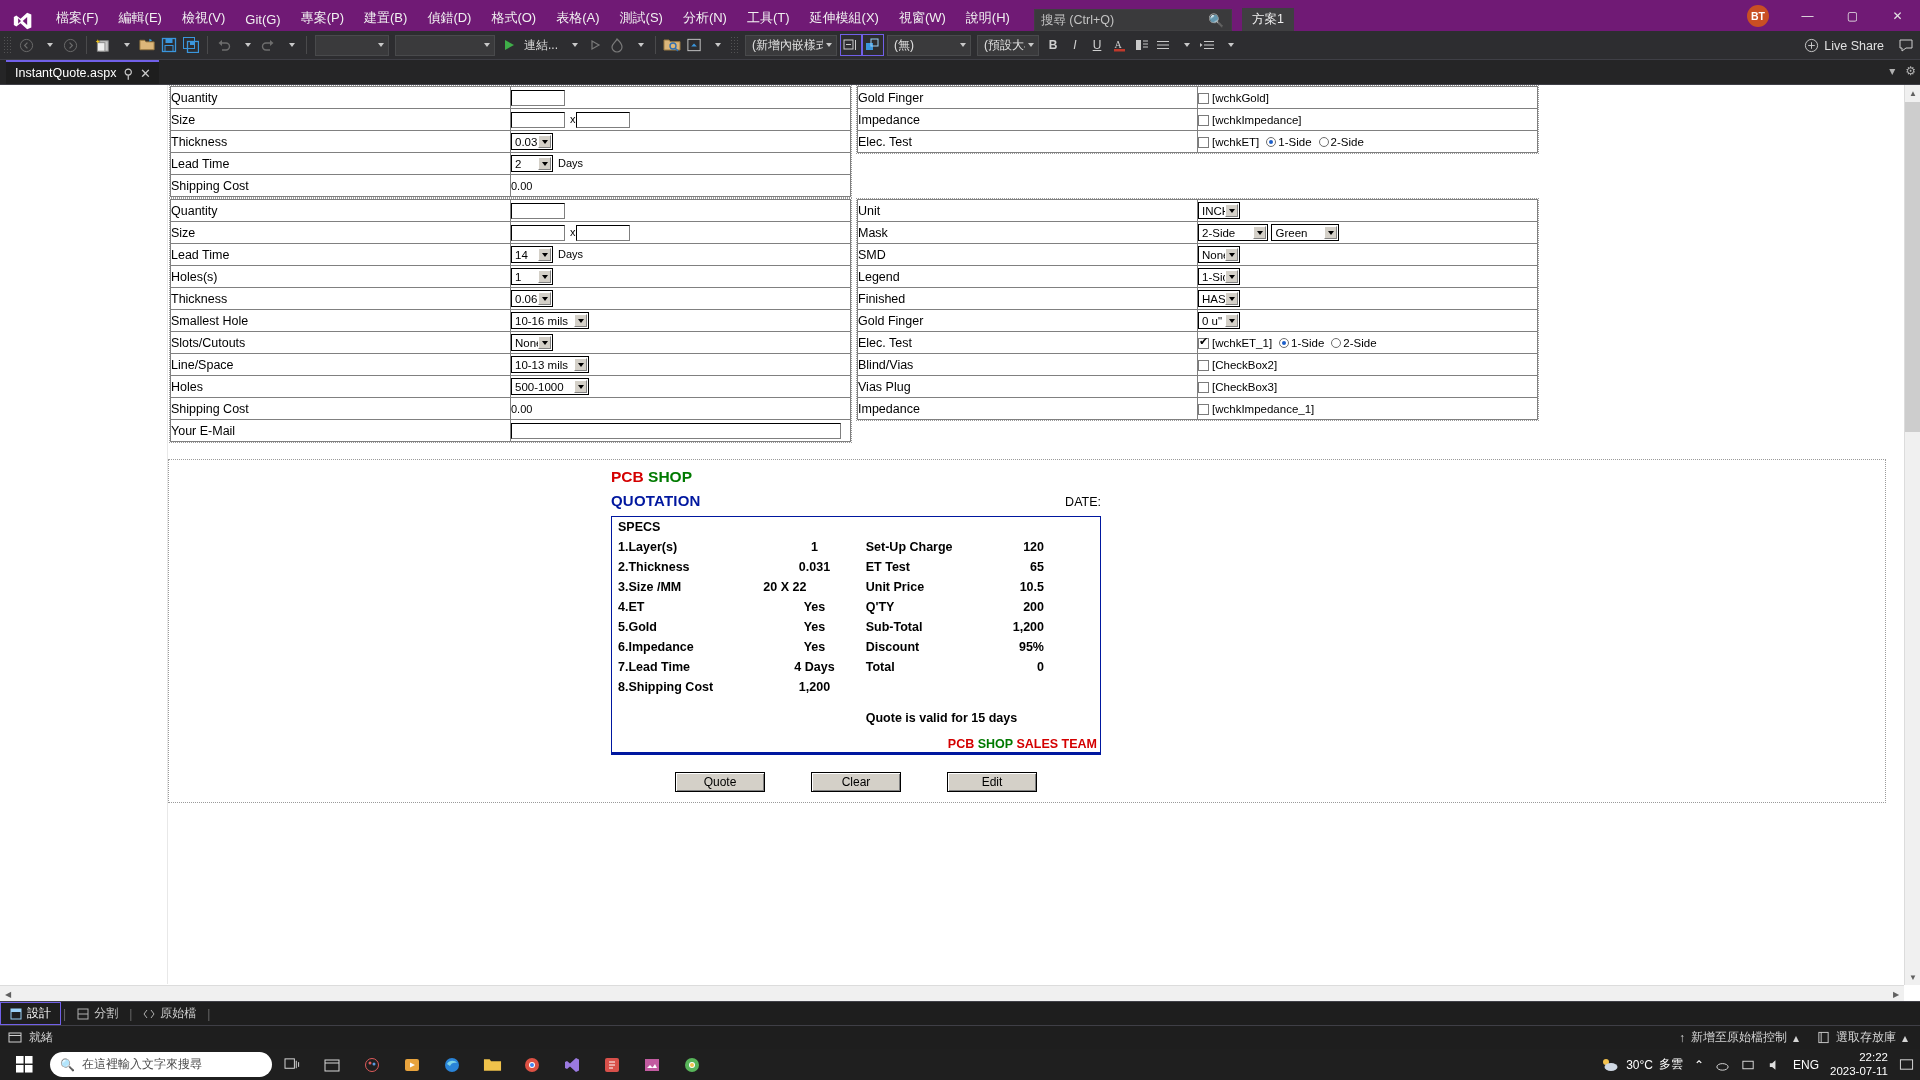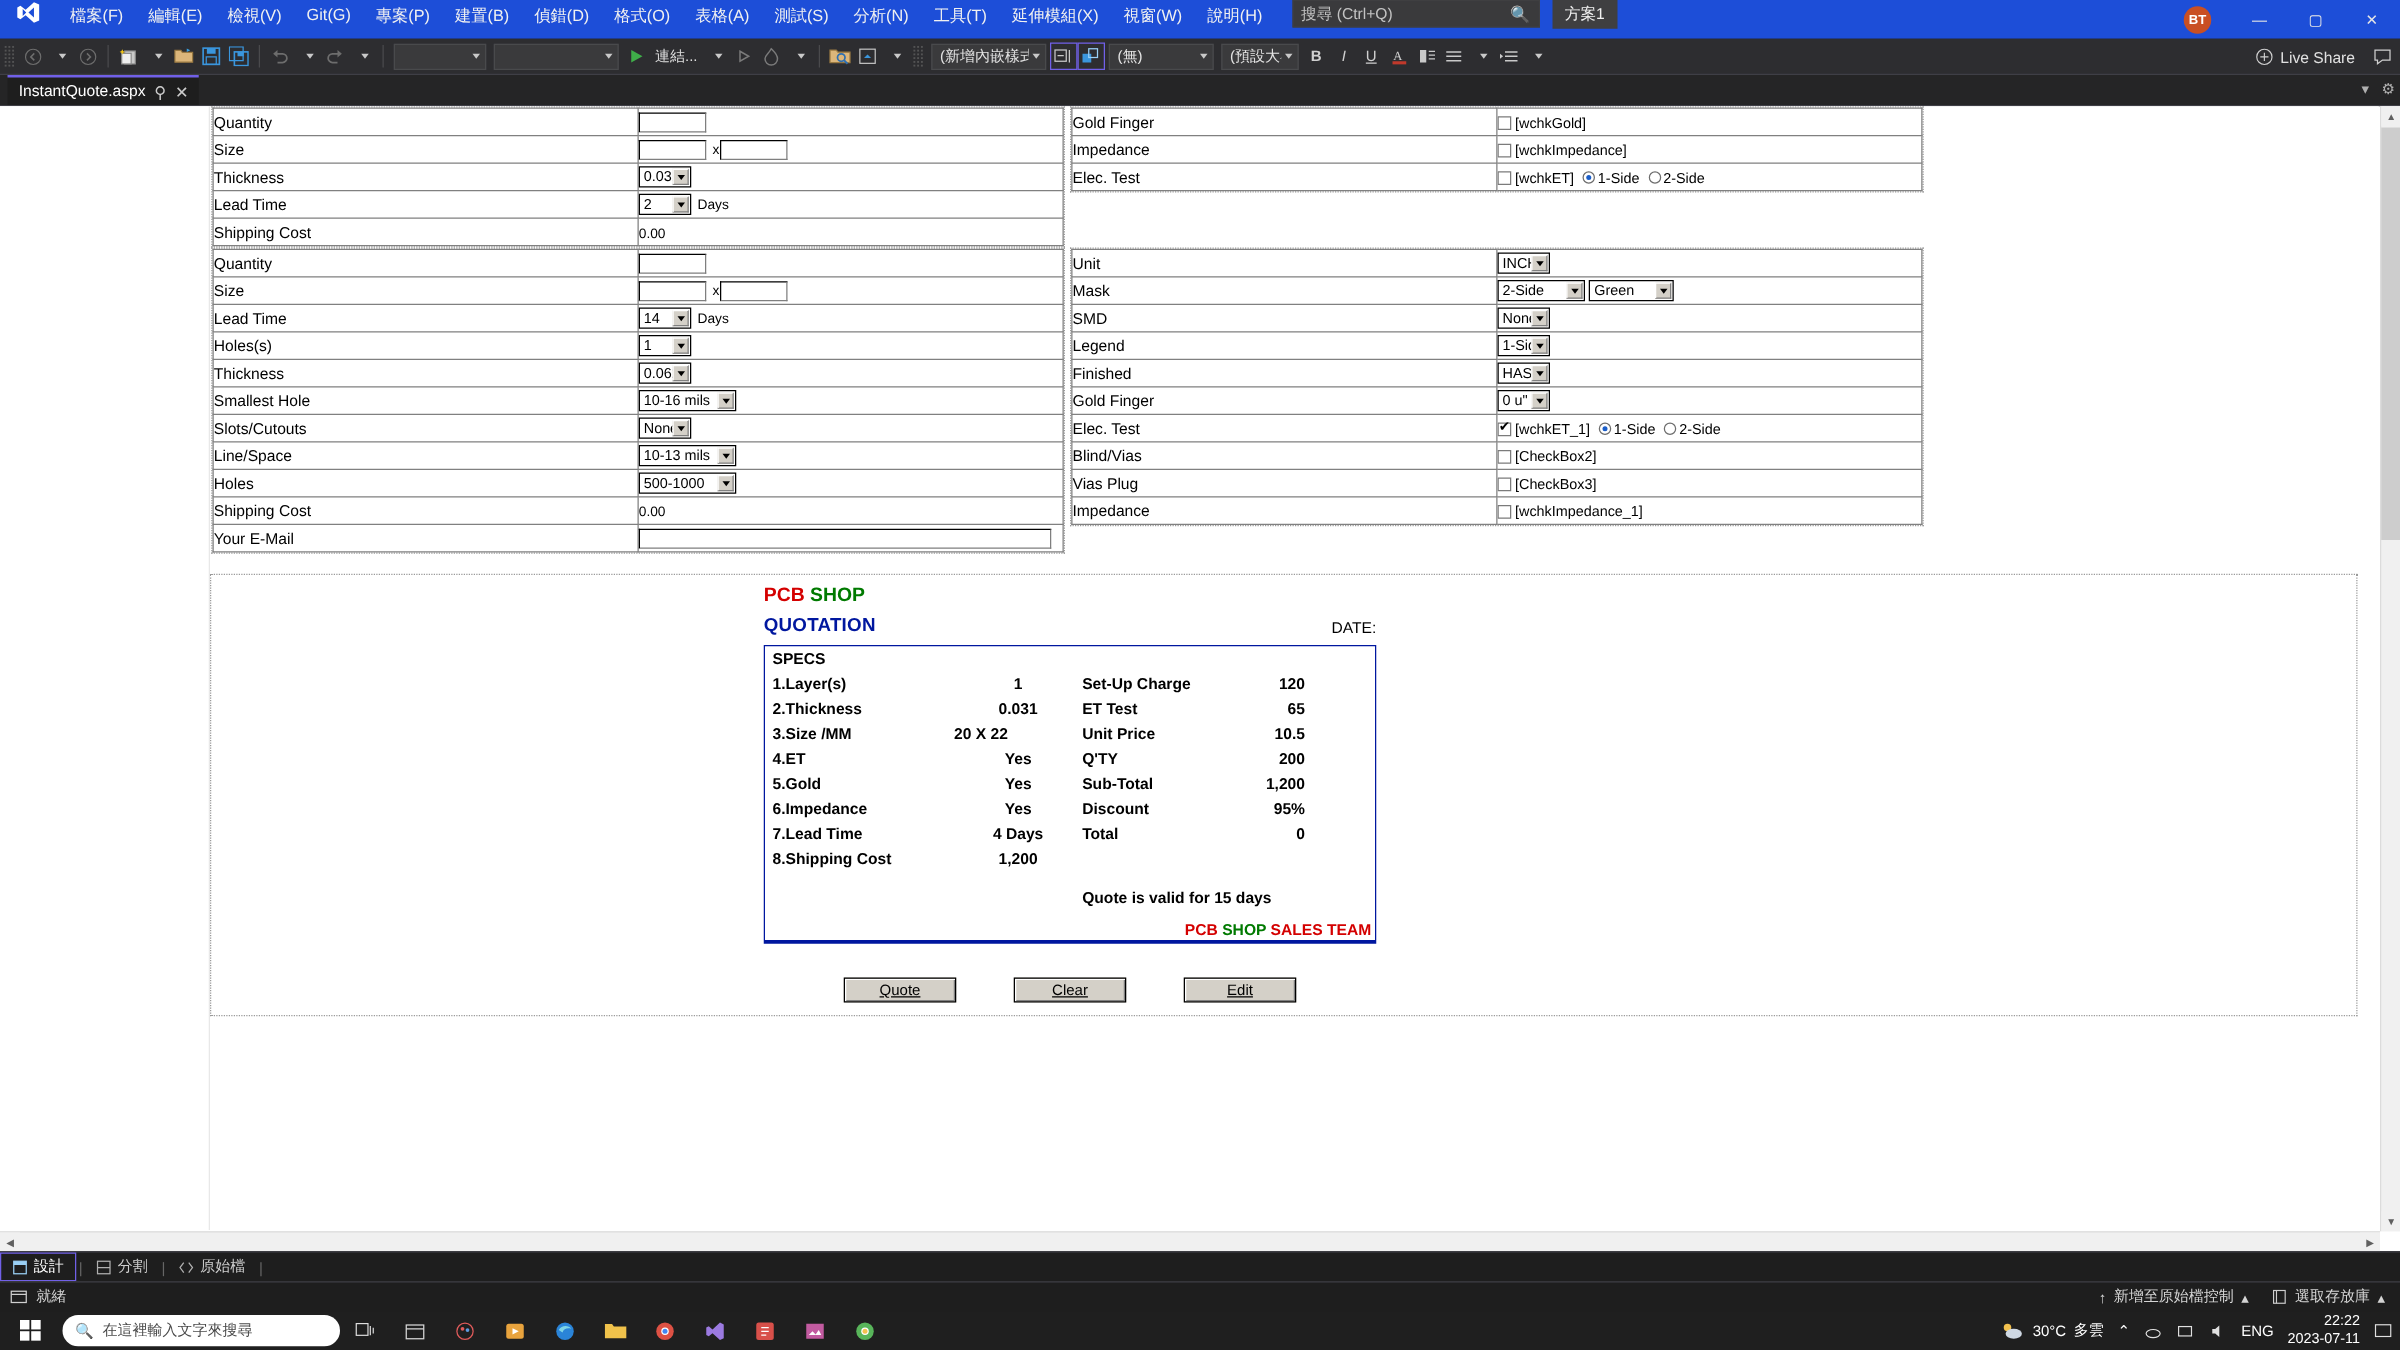--- a/index.html
+++ b/index.html
@@ -6,21 +6,21 @@
   html, body {
     width: 1920px; height: 1080px;
     overflow: hidden;
     font-family: "Liberation Sans", sans-serif;
     background: #1e1e1e;
   }
   body { position: relative; }
 
   
   #menubar {
-    height: 31px; background: #1d4ed8; display: flex; align-items: flex-start;
+    height: 31px; background: #701a75; display: flex; align-items: flex-end;
     color: #f1f1f1; font-size: 13px; position: relative;
   }
   #vslogo { width: 46px; display: flex; align-items: center; justify-content: center; }
   #vslogo svg { display:block; }
   .menu-item {
     padding: 4px 10px; cursor: default; white-space: nowrap;
     font-family: "Liberation Sans", sans-serif;
   }
   #searchbox {
     margin-left: 14px; width: 198px; height: 22px; background: #3a3a3c;
@@ -156,21 +156,21 @@
   .brandline { font-size:15.5px; font-weight:bold; }
   .brand-pcb { color:#d40000; }
   .brand-shop { color:#007a00; }
   .qtitle { color:#00179f; font-size:15px; font-weight:bold; letter-spacing:.2px; }
   #quotebox {
     border:1px solid #00179f; border-bottom-width:3px; font-size:12.5px; font-weight:bold; color:#000;
   }
   #quotebox table { border-collapse:collapse; width:100%; }
   #quotebox td { padding: 3px 0; }
   .qlabel { padding-left: 6px !important; }
-  .btnrow { display:flex; gap:0; justify-content:center; margin-top:27px;text-decoration:underline; }
+  .btnrow { display:flex; gap:0; justify-content:center; margin-top:17px; }
   .formbtn {
     width:90px; height:20px; background:#d4d0c8; border:1px solid #000;
     box-shadow: inset 1px 1px 0 #fff, inset -1px -1px 0 #808080;
     font-size:12px; display:flex; align-items:center; justify-content:center; color:#000;
     margin: 0 23px;
   }
 
   
   #viewtabs {
     position:absolute; left:0; bottom:55px; right:0; height:24px;

